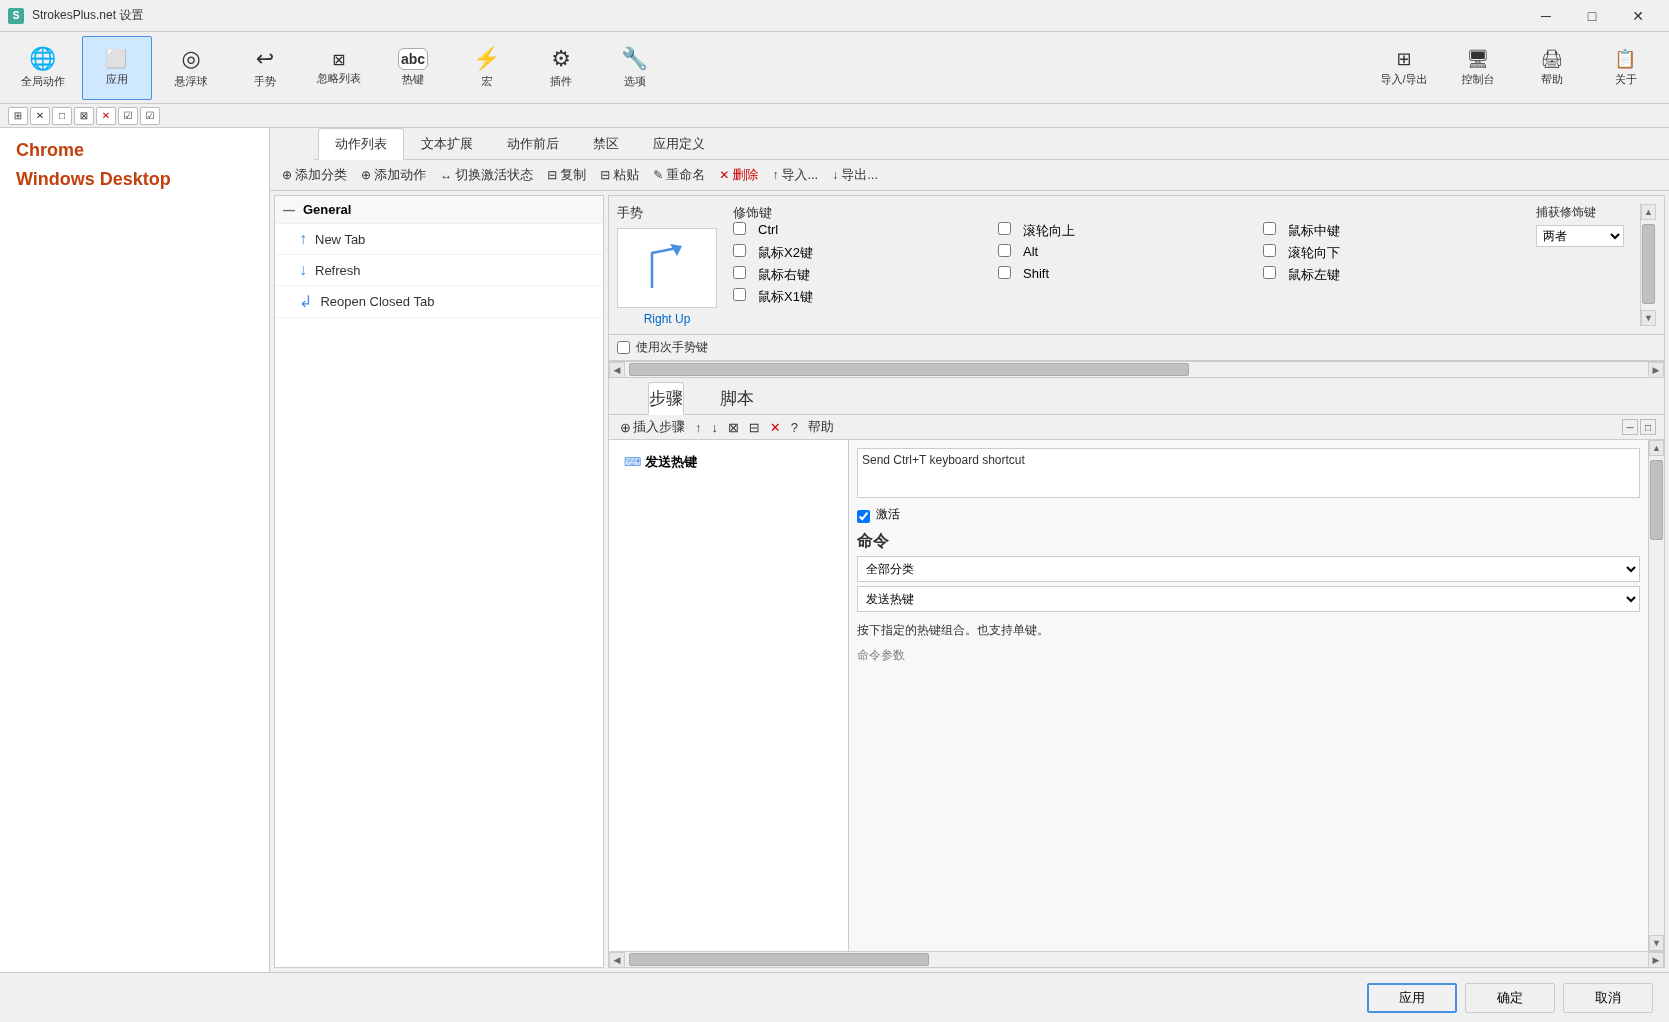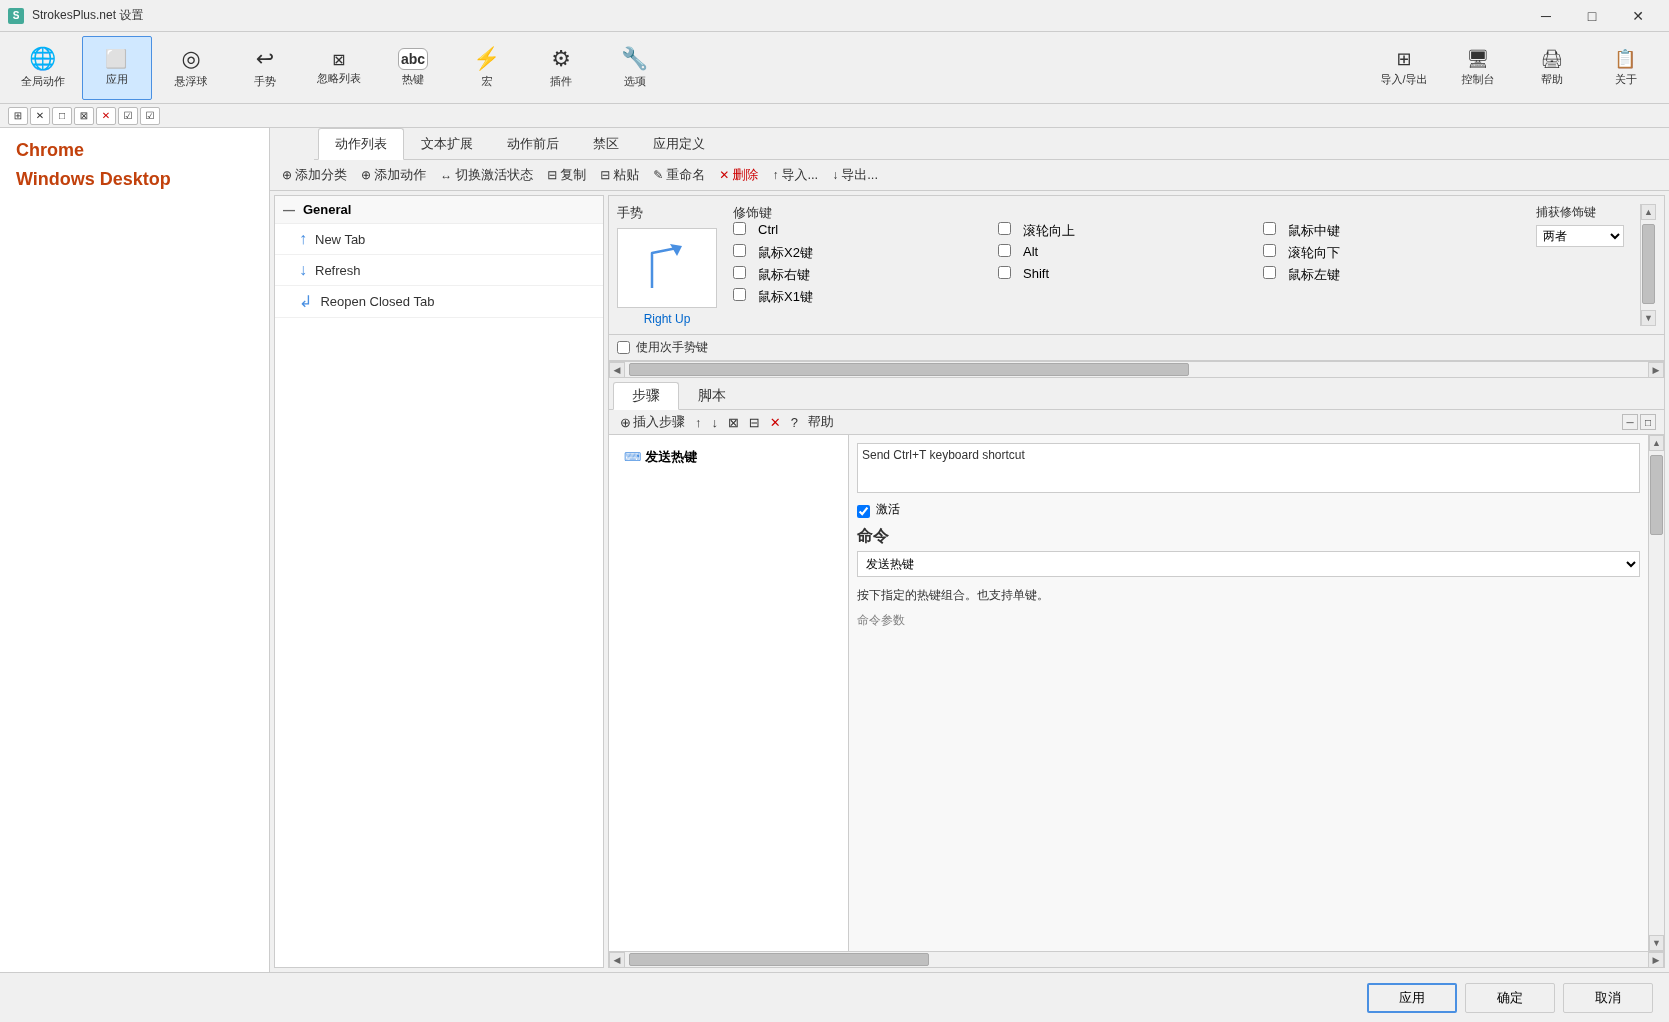--- a/index.html
+++ b/index.html
@@ -79,21 +79,21 @@
     .capture-dropdown { display: flex; align-items: center; gap: 2px; }
     .capture-select { width: 88px; height: 22px; border: 1px solid #ccc; background: #fff; font-size: 12px; padding: 0 2px; }
 
     
     .secondary-gesture { padding: 4px 8px; display: flex; align-items: center; gap: 6px; background: #f0f0f0; border-bottom: 1px solid #ccc; }
     .secondary-gesture input { width: 13px; height: 13px; }
     .secondary-gesture label { font-size: 12px; color: #333; }
 
     
     .steps-tabs { display: flex; border-bottom: 1px solid #ccc; background: #f0f0f0; padding: 0 4px; padding-top: 4px; }
-    .steps-tab { padding: 4px 18px; cursor: pointer; border: 1px solid transparent; border-bottom: none; font-size: 14px; color: #333; background: #f0f0f0; border-radius: 3px 3px 0 0; }
+    .steps-tab { padding: 4px 0; cursor: pointer; border: 1px solid transparent; border-bottom: none; font-size: 17px; color: #333; background: #f0f0f0; border-radius: 3px 3px 0 0; margin-left: 35px; }
     .steps-tab.active { background: #fff; border-color: #ccc; border-bottom: 1px solid #fff; margin-bottom: -1px; z-index: 1; }
 
     
     .steps-toolbar { display: flex; align-items: center; padding: 2px 8px; background: #f0f0f0; border-bottom: 1px solid #ccc; gap: 4px; }
     .steps-btn { display: flex; align-items: center; gap: 2px; padding: 1px 3px; cursor: pointer; font-size: 11px; color: #333; border: none; background: transparent; }
     .steps-btn.red { color: #cc0000; }
     .steps-min-max { display: flex; gap: 2px; margin-left: auto; }
     .steps-min-max-btn { width: 16px; height: 16px; border: 1px solid #bbb; background: #f0f0f0; cursor: pointer; display: flex; align-items: center; justify-content: center; font-size: 10px; color: #333; }
     .steps-list { width: 240px; background: #fff; border-right: 1px solid #ccc; padding: 8px; overflow-y: auto; }
     .step-item { display: flex; align-items: center; gap: 4px; padding: 4px 6px; cursor: pointer; border: 1px solid transparent; border-radius: 2px; }
@@ -440,20 +440,25 @@
 
                 <div class="checkbox-row">
                   <input type="checkbox" checked="" style="">
                   <label>激活</label>
                 </div>
 
                 <div>
                   <div class="detail-label">命令</div>
                   <div style="margin-top: 4px;">
                     <select style="width: 100%; height: 26px; border: 1px solid #ccc; background: #fff; font-size: 12px; padding: 0 4px;">
+                      <option>全部分类</option>
+                    </select>
+                  </div>
+                  <div style="margin-top: 4px;">
+                    <select style="width: 100%; height: 26px; border: 1px solid #ccc; background: #fff; font-size: 12px; padding: 0 4px;">
                       <option>发送热键</option>
                     </select>
                   </div>
                 </div>
 
                 <div class="detail-desc">按下指定的热键组合。也支持单键。</div>
                 <div class="detail-partial">命令参数</div>
               </div>
             </div>
 

